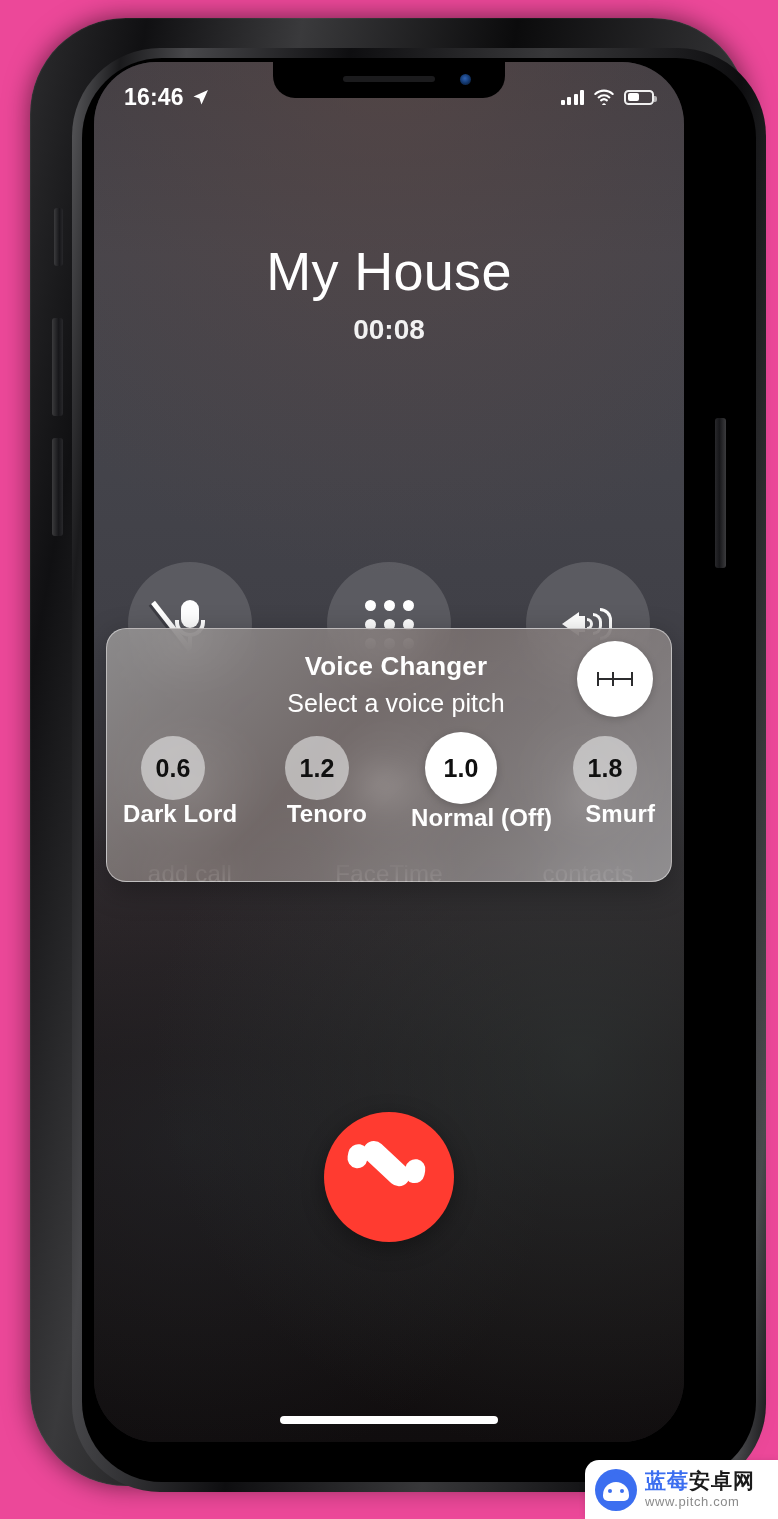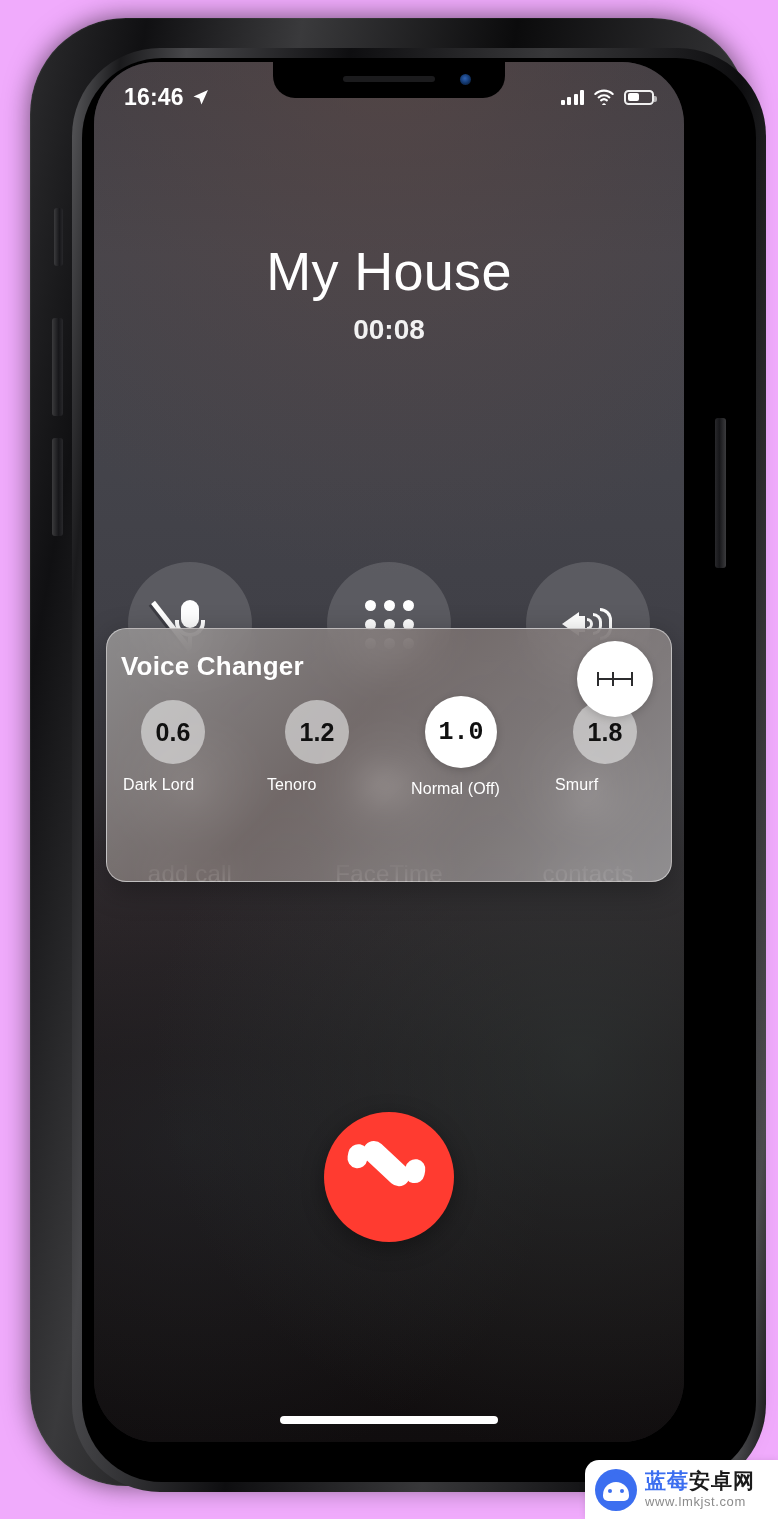--- a/index.html
+++ b/index.html
@@ -5,21 +5,21 @@
   * { margin:0; padding:0; box-sizing:border-box; }
   html, body {
     width:778px; height:1519px;
     background:#ffffff;
     font-family:"Liberation Sans", sans-serif;
     overflow:hidden;
   }
   .stage {
     position:relative;
     width:778px; height:1519px;
-    background:#f0abfc;
+    background:#ec4899;
   }
 
   
   .phone-outer {
     position:absolute;
     left:30px; top:18px;
     width:718px; height:1468px;
     border-radius:96px;
     background:linear-gradient(100deg,#2c2c2e 0%, #101012 12%, #3a3a3c 28%, #0b0b0c 50%, #303032 72%, #151517 88%, #262628 100%);
     box-shadow:0 0 26px rgba(0,0,0,.55), inset 0 0 2px rgba(255,255,255,.18);
@@ -229,20 +229,21 @@
     border:1.5px solid rgba(255,255,255,.48);
     box-shadow:0 8px 30px rgba(0,0,0,.30);
     backdrop-filter:blur(16px);
     z-index:6;
     color:#fff;
     overflow:hidden;
   }
   .vc-head {
     position:relative;
     padding:22px 0 4px 14px;
+    text-align:center;
   }
   .vc-title { font-size:26px; font-weight:700; letter-spacing:.2px; }
   .vc-sub { font-size:25px; font-weight:400; margin-top:7px; letter-spacing:.1px; }
   .vc-action {
     position:absolute; right:18px; top:12px;
     width:76px; height:76px; border-radius:50%;
     background:#fff;
     display:flex; align-items:center; justify-content:center;
     box-shadow:0 2px 8px rgba(0,0,0,.18);
   }
@@ -254,36 +255,35 @@
     position:absolute; top:2px; width:2px; height:14px; background:#2c2c2e;
   }
   .ic-slider .capL { left:2px; }
   .ic-slider .capR { left:36px; }
   .ic-slider .knob { left:17px; }
 
   .vc-options {
     display:flex; justify-content:space-between;
     padding:10px 16px 0 16px;
   }
-  .vc-opt { width:100px; text-align:left; }
+  .vc-opt { width:100px; text-align:right; }
   .vc-circle {
     width:64px; height:64px; border-radius:50%;
     background:rgba(230,230,230,.62);
     display:flex; align-items:center; justify-content:center;
     margin:4px auto 0 auto;
     color:#101010; font-size:25px; font-weight:700;
   }
   .vc-opt.selected .vc-circle {
     width:72px; height:72px; margin-top:0;
     background:#fff;
     box-shadow:0 2px 8px rgba(0,0,0,.18);
-    font-family:Liberation Mono, monospace;
   }
   .vc-opt-label {
-    margin-top:12px; font-size:16px; color:#fff; font-weight:400;
+    margin-top:0; font-size:24px; color:#fff; font-weight:700;
     letter-spacing:.1px; white-space:nowrap;
   }
 
   
   .home-indicator {
     position:absolute; bottom:18px; left:50%;
     transform:translateX(-50%);
     width:218px; height:8px; border-radius:4px;
     background:#fff; z-index:8;
   }
@@ -462,20 +462,21 @@
           <span class="handset"></span>
             <span class="e1"></span>
             <span class="e2"></span>
         </span>
       </div>
     </div>
 
     <div class="vc-panel">
       <div class="vc-head">
         <div class="vc-title">Voice Changer</div>
+        <div class="vc-sub">Select a voice pitch</div>
         <div class="vc-action">
           <span class="ic-slider">
             <span class="bar"></span>
               <span class="capL"></span>
               <span class="knob"></span>
               <span class="capR"></span>
           </span>
         </div>
       </div>
 
@@ -502,17 +503,17 @@
     <div class="home-indicator"></div>
   </div>
 
   <div class="watermark">
     <span class="wm-icon">
       <span class="crown"></span>
         <span class="head"></span>
     </span>
     <span class="wm-text">
       <span class="wm-cn"><span>蓝莓</span><b>安卓网</b></span>
-      <span class="wm-url">www.lmkjst.com</span>
+      <span class="wm-url">www.pitch.com</span>
     </span>
   </div>
 
 </div>
 
 </body></html>

